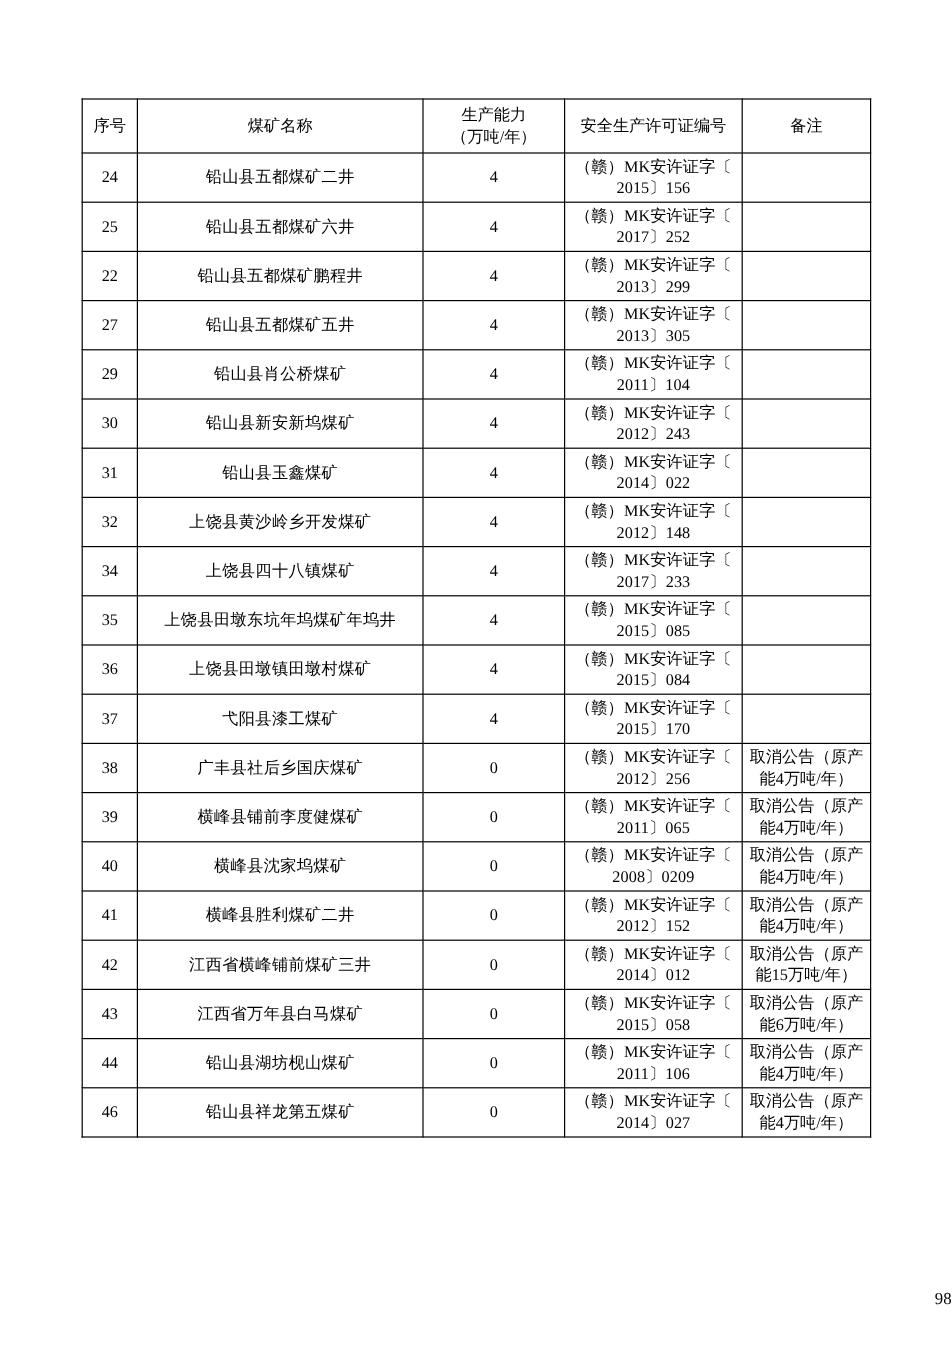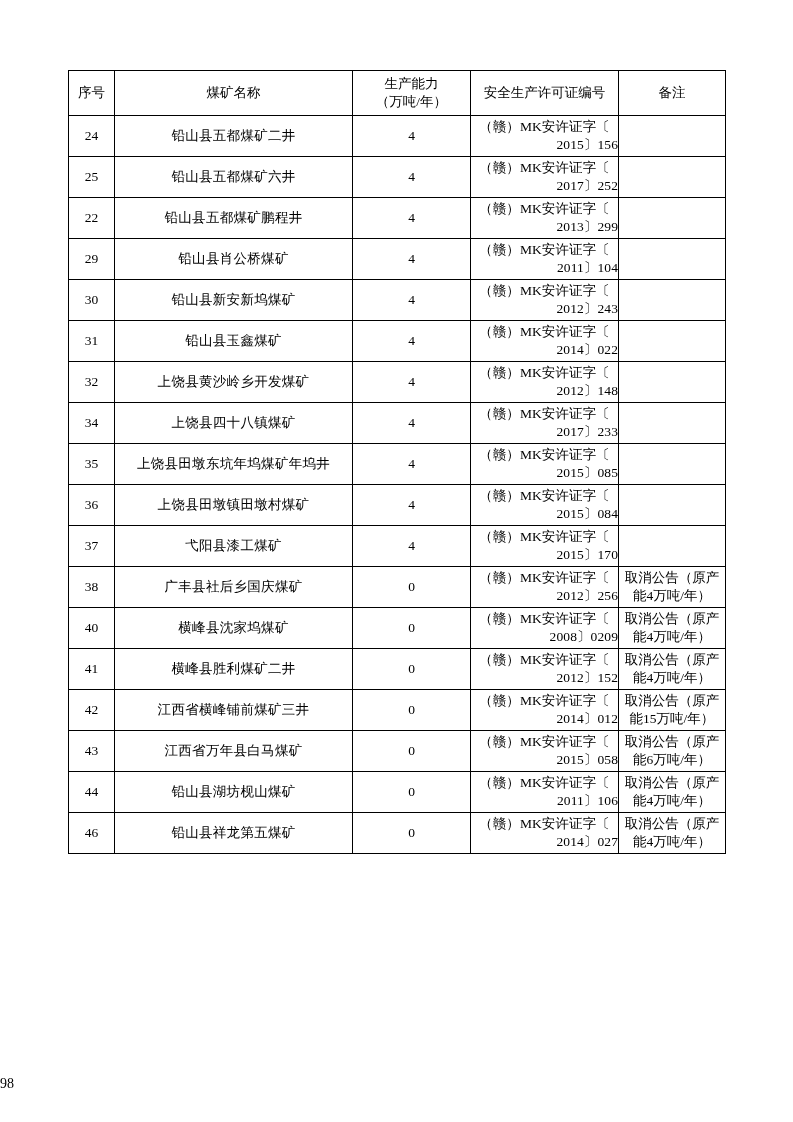--- a/index.html
+++ b/index.html
@@ -18,21 +18,21 @@
     width: 793px;
     height: 1122px;
     box-sizing: border-box;
     padding: 70px 68px 0 68px;
     position: relative;
   }
   table.mine-table {
     border-collapse: collapse;
     width: 657px;
     table-layout: fixed;
-    margin: 0 auto;
+    margin: 12px auto;
   }
   table.mine-table td, table.mine-table th {
     border: 1px solid #000000;
     padding: 0;
     vertical-align: middle;
     text-align: center;
     font-weight: normal;
     font-size: 13.5px;
     line-height: 1.35;
   }
@@ -69,29 +69,29 @@
   }
   td.cell-rem {
     font-size: 12px;
     line-height: 1.45;
     padding: 2px 4px;
     text-align: left;
   }
   .hdr-cap-line1 { display: block; }
   .hdr-cap-line2 { display: block; }
   .lic-line1 { display: block; }
-  .lic-line2 { display: block; text-align: right; }
+  .lic-line2 { display: block; }
   .rem-line1 { display: block; }
   .rem-line2 { display: block; }
   .page-number {
     position: absolute;
     left: 0;
     right: 0;
     bottom: 30px;
-    text-align: left;
+    text-align: right;
     font-size: 14px;
     font-family: "Liberation Serif", serif;
   }
 </style>
 </head>
 <body>
 
 <div class="page">
   <table class="mine-table">
     <colgroup>
@@ -147,20 +147,33 @@
           <td class="cell-lic">
             <span class="lic-line1">（赣）MK安许证字〔</span>
             <span class="lic-line2">2013〕299</span>
           </td>
           <td class="cell-rem">
             <span class="rem-line1"></span>
             <span class="rem-line2"></span>
           </td>
         </tr>
         <tr>
+          <td class="cell-no">27</td>
+          <td class="cell-name">铅山县五都煤矿五井</td>
+          <td class="cell-cap">4</td>
+          <td class="cell-lic">
+            <span class="lic-line1">（赣）MK安许证字〔</span>
+            <span class="lic-line2">2013〕305</span>
+          </td>
+          <td class="cell-rem">
+            <span class="rem-line1"></span>
+            <span class="rem-line2"></span>
+          </td>
+        </tr>
+        <tr>
           <td class="cell-no">29</td>
           <td class="cell-name">铅山县肖公桥煤矿</td>
           <td class="cell-cap">4</td>
           <td class="cell-lic">
             <span class="lic-line1">（赣）MK安许证字〔</span>
             <span class="lic-line2">2011〕104</span>
           </td>
           <td class="cell-rem">
             <span class="rem-line1"></span>
             <span class="rem-line2"></span>
@@ -264,20 +277,33 @@
           <td class="cell-lic">
             <span class="lic-line1">（赣）MK安许证字〔</span>
             <span class="lic-line2">2012〕256</span>
           </td>
           <td class="cell-rem">
             <span class="rem-line1">取消公告（原产</span>
             <span class="rem-line2">能4万吨/年）</span>
           </td>
         </tr>
         <tr>
+          <td class="cell-no">39</td>
+          <td class="cell-name">横峰县铺前李度健煤矿</td>
+          <td class="cell-cap">0</td>
+          <td class="cell-lic">
+            <span class="lic-line1">（赣）MK安许证字〔</span>
+            <span class="lic-line2">2011〕065</span>
+          </td>
+          <td class="cell-rem">
+            <span class="rem-line1">取消公告（原产</span>
+            <span class="rem-line2">能4万吨/年）</span>
+          </td>
+        </tr>
+        <tr>
           <td class="cell-no">40</td>
           <td class="cell-name">横峰县沈家坞煤矿</td>
           <td class="cell-cap">0</td>
           <td class="cell-lic">
             <span class="lic-line1">（赣）MK安许证字〔</span>
             <span class="lic-line2">2008〕0209</span>
           </td>
           <td class="cell-rem">
             <span class="rem-line1">取消公告（原产</span>
             <span class="rem-line2">能4万吨/年）</span>

